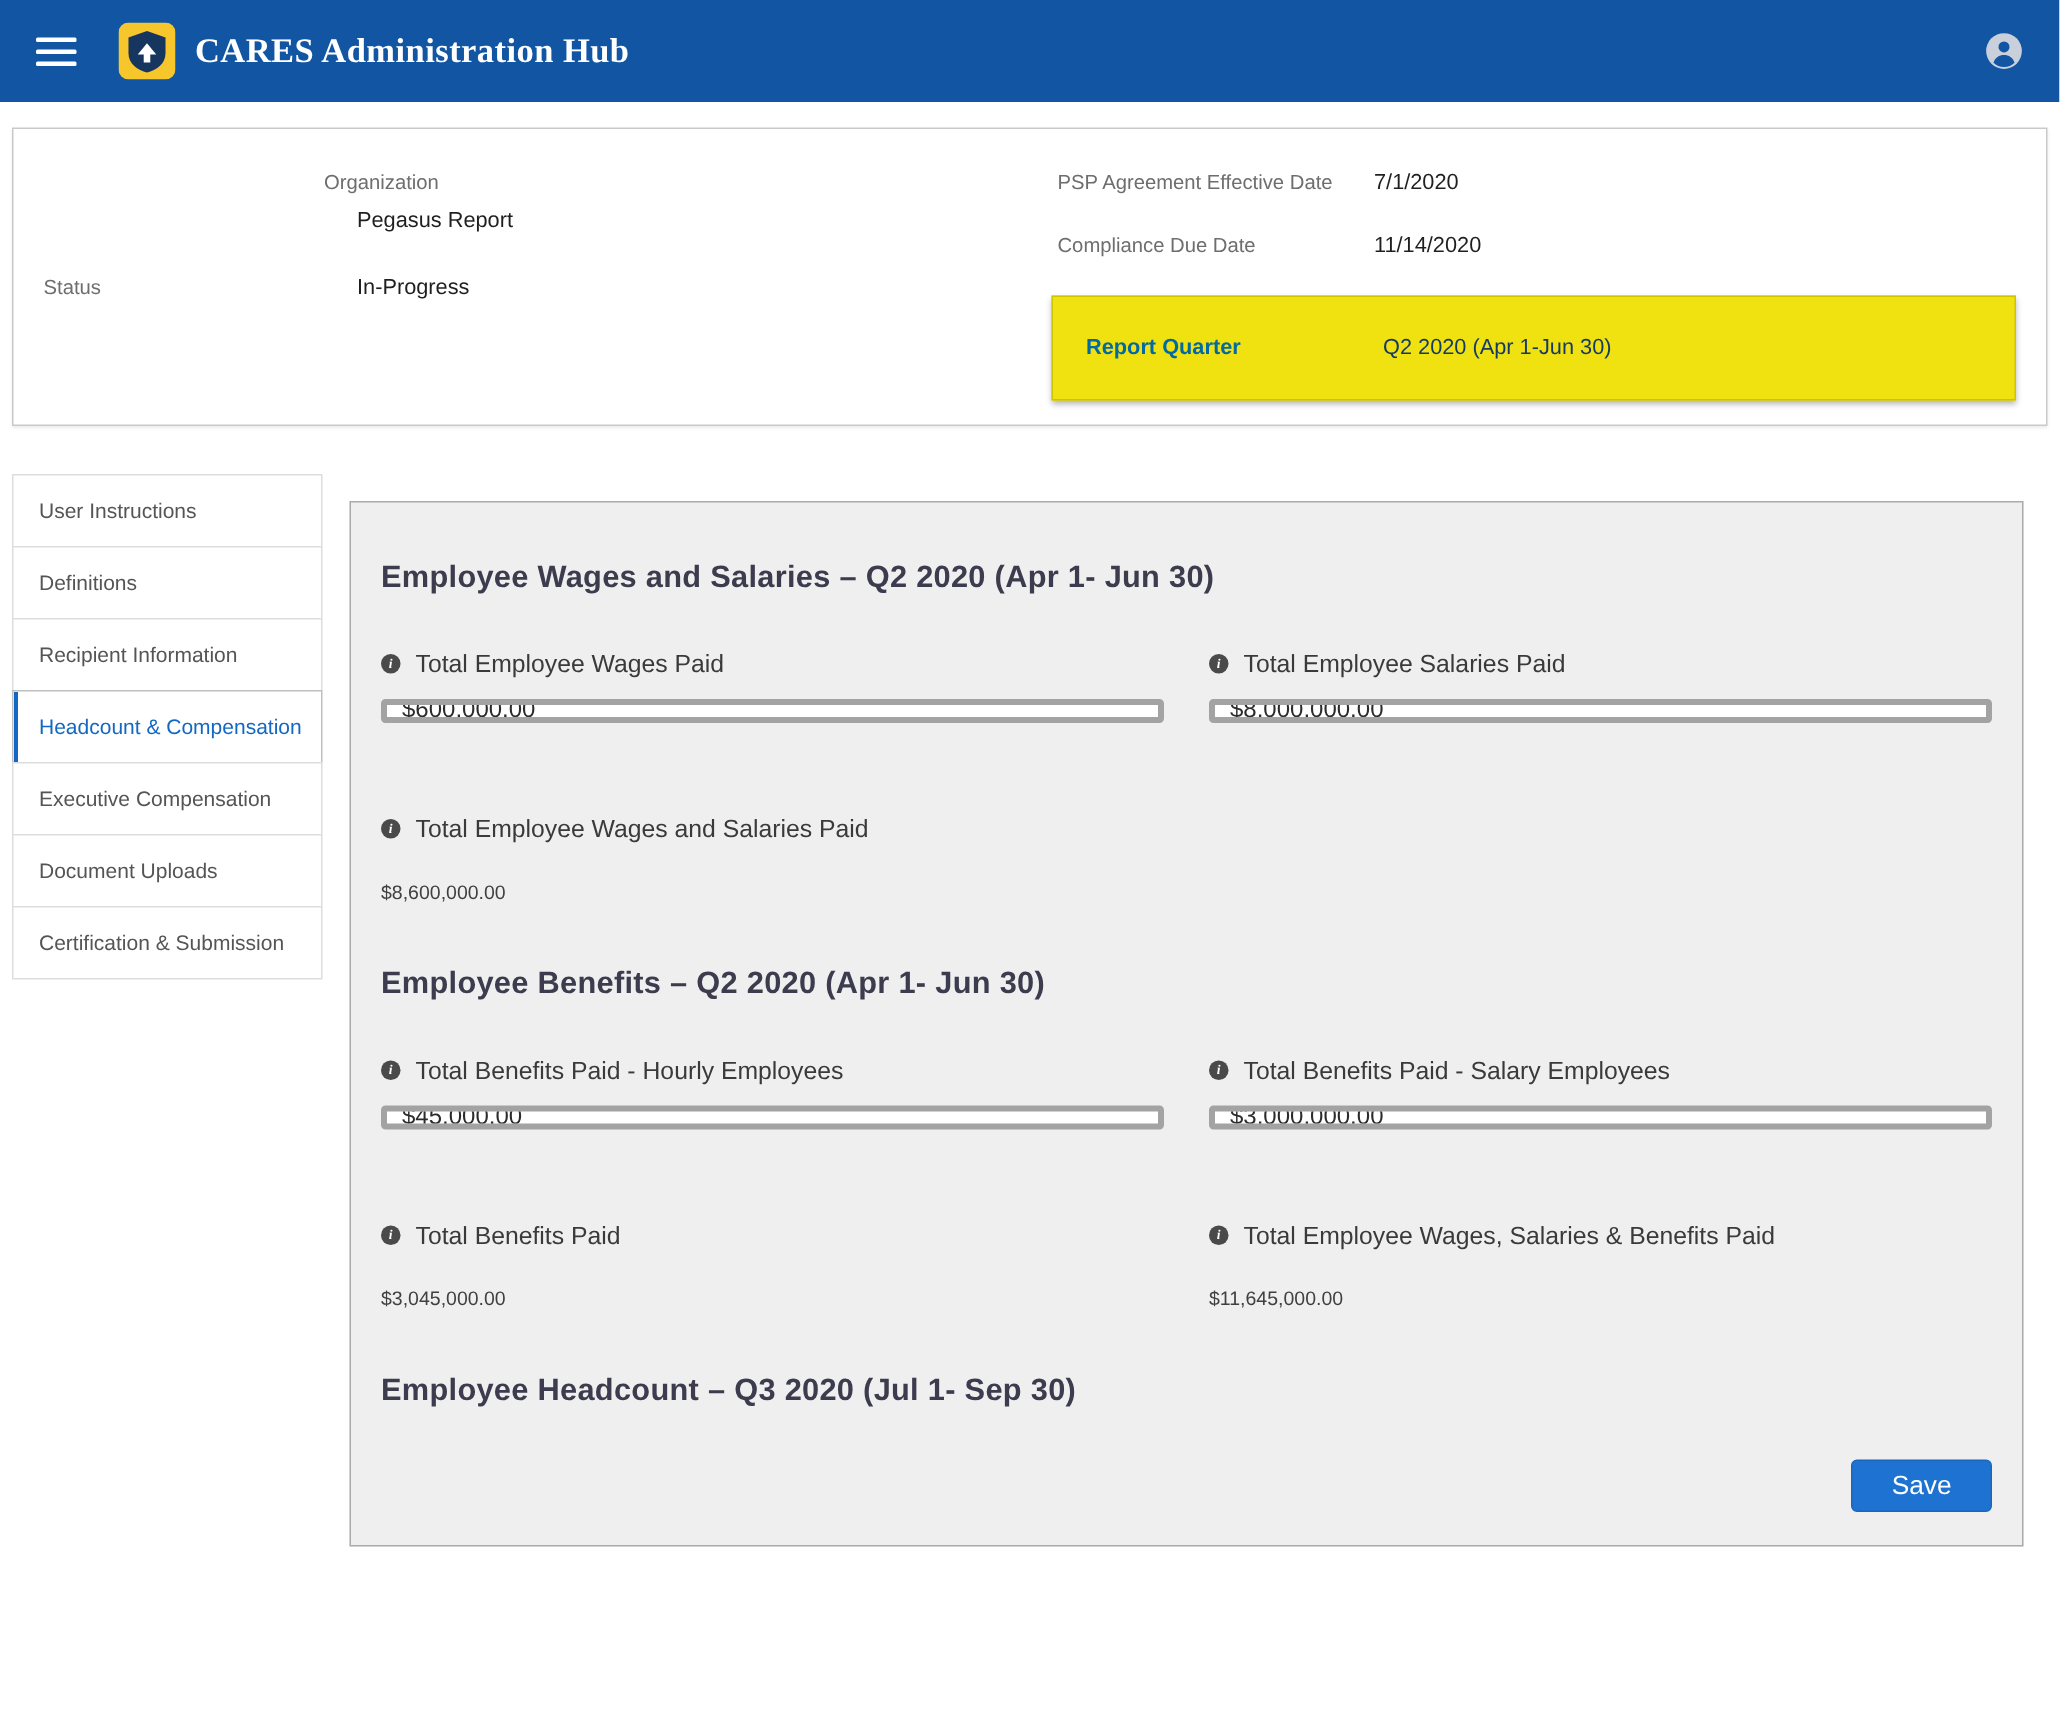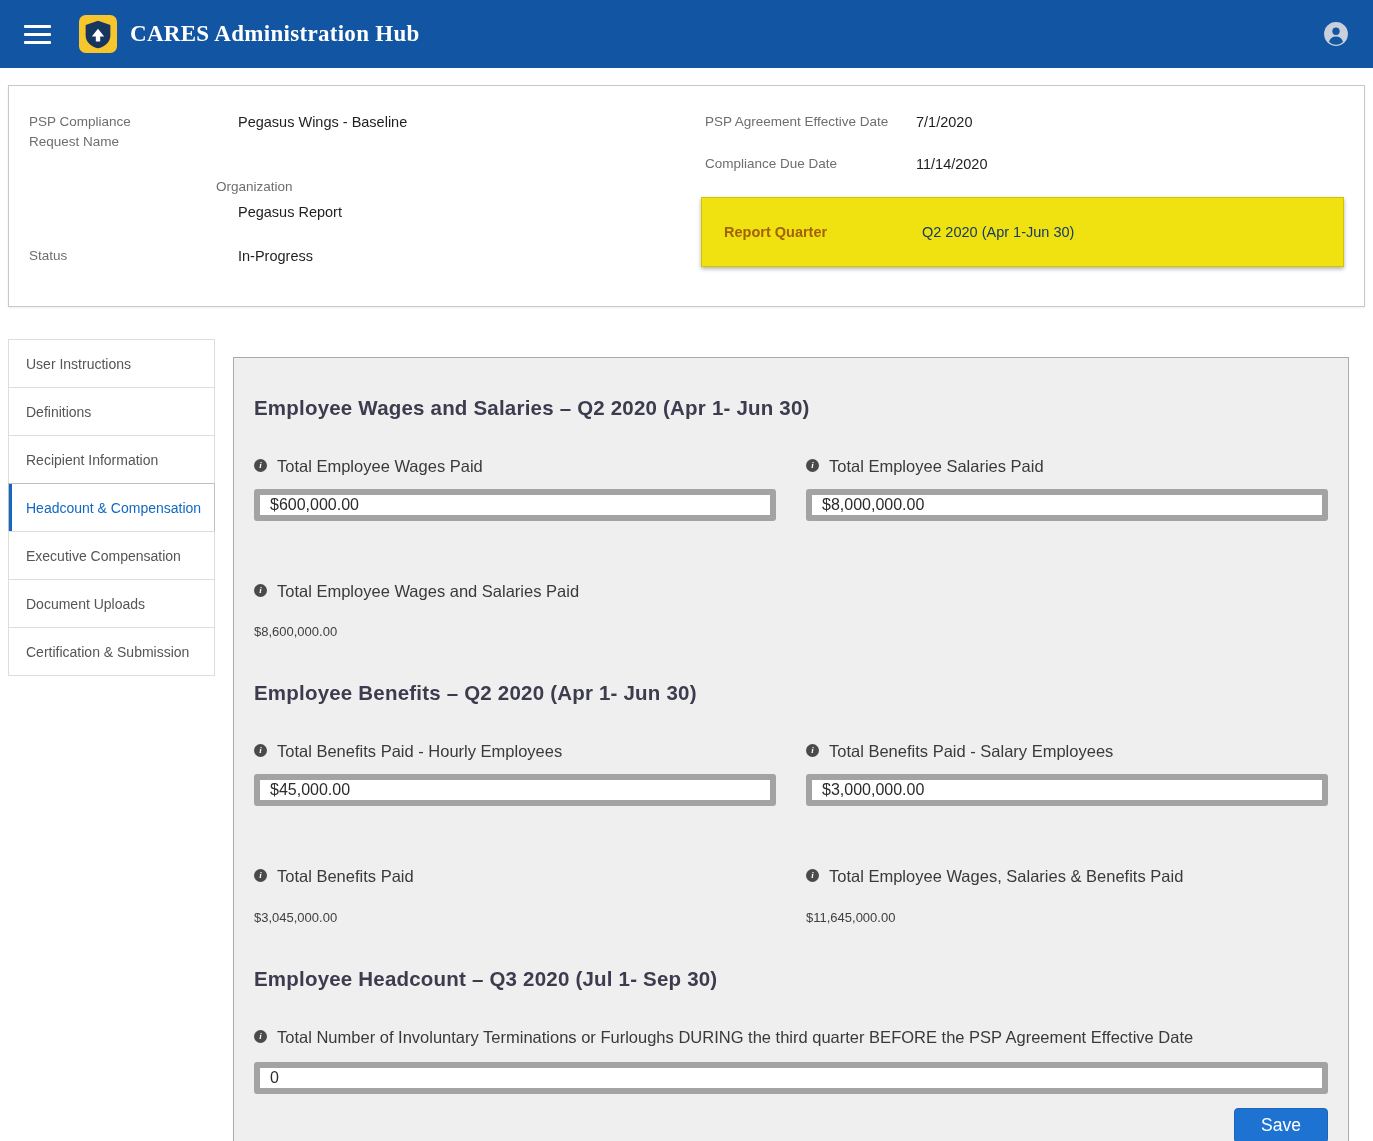--- a/index.html
+++ b/index.html
@@ -48,21 +48,21 @@
   .val { color: #1f1f1f; font-size: 14.5px; line-height: 1.4; }
   .request-name-label { max-width: 155px; }
   .org-label { margin-left: -22px; margin-bottom: 5px; }
   .quarter-box {
     margin-left: -4px; margin-top: 2px;
     background: #F0E211; border: 1px solid #cfc400;
     box-shadow: 0 2px 4px rgba(0,0,0,.3);
     padding: 26px 10px 26px 22px;
     display: grid; grid-template-columns: 198px 1fr; align-items: center;
   }
-  .quarter-label { color: #a16207; font-size: 14.5px; font-weight: 700; }
+  .quarter-label { color: #0369a1; font-size: 14.5px; font-weight: 700; }
   .quarter-value { color: #173a63; font-size: 14.5px; }
 
   
   .main { display: flex; align-items: flex-start; margin-top: 33px; }
   .sidebar { width: 207px; margin-left: 8px; flex: 0 0 207px; }
   .side-item {
     border: 1px solid #ddd; margin-top: -1px;
     height: 49px; display: flex; align-items: center;
     padding-left: 17px; font-size: 14px; color: #555;
     background: #fff; cursor: pointer;
@@ -92,22 +92,22 @@
   }
   .info-icon {
     flex: 0 0 13px; width: 13px; height: 13px; margin-top: 5px;
     border-radius: 50%; background: #4a4a4a; color: #fff;
     font-size: 9px; line-height: 13px; text-align: center;
     font-family: "Liberation Serif", serif; font-style: italic; font-weight: 700;
     cursor: pointer;
   }
   .info-icon::before { content: "i"; }
   .text-input {
-    width: 100%; height: 32px;
-    border: 6px solid #a3a3a3; border-radius: 3px;
+    width: 100%; height: 16px;
+    border: 4px solid #a3a3a3; border-radius: 3px;
     padding: 0 10px; font-size: 16px; color: #2b2b2b;
     font-family: inherit; background: #fff; outline: none;
   }
   .readonly-row { display: flex; gap: 30px; margin-bottom: 42px; }
   .readonly { flex: 0 0 522px; }
   .readonly-value { margin-top: 20px; font-size: 13px; color: #404040; }
   .save-row { display: flex; justify-content: flex-end; margin-top: 14px; }
   .save-btn {
     background: #1E73D2; color: #fff;
     border: 1px solid #1a66bd; border-radius: 4px;
@@ -139,24 +139,20 @@
       <circle cx="12" cy="12" r="11" fill="#c9d0dc"></circle>
       <circle cx="12" cy="9.5" r="3.4" fill="#1256A3"></circle>
       <path d="M5.5 19.2 C6.6 15.9 9 14.4 12 14.4 C15 14.4 17.4 15.9 18.5 19.2 C16.8 20.9 14.5 21.9 12 21.9 C9.5 21.9 7.2 20.9 5.5 19.2 Z" fill="#1256A3"></path>
     </svg>
   </span>
 </header>
 
 <section class="info-card">
   <div class="info-left">
     <div class="info-row">
-      <div class="lbl request-name-label">PSP Compliance Request Name</div>
-      <div class="val">Pegasus Wings - Baseline</div>
-    </div>
-    <div class="info-row">
       <div></div>
       <div>
         <div class="lbl org-label">Organization</div>
         <div class="val">Pegasus Report</div>
       </div>
     </div>
     <div class="info-row">
       <div class="lbl">Status</div>
       <div class="val">In-Progress</div>
     </div>
@@ -252,26 +248,19 @@
         <div class="field-label">
           <span class="info-icon"></span>
           <span>Total Employee Wages, Salaries &amp; Benefits Paid</span>
         </div>
         <div class="readonly-value">$11,645,000.00</div>
       </div>
     </div>
 
     <h2 class="section-heading">Employee Headcount – Q3 2020 (Jul 1- Sep 30)</h2>
 
-    <div class="field full">
-      <div class="field-label mb-12">
-        <span class="info-icon"></span>
-        <span>Total Number of Involuntary Terminations or Furloughs DURING the third quarter BEFORE the PSP Agreement Effective Date</span>
-      </div>
-      <input class="text-input" type="text" value="0" style="">
-    </div>
 
     <div class="save-row">
       <button class="save-btn">Save</button>
     </div>
 
   </section>
 </div>
 
 </body></html>

